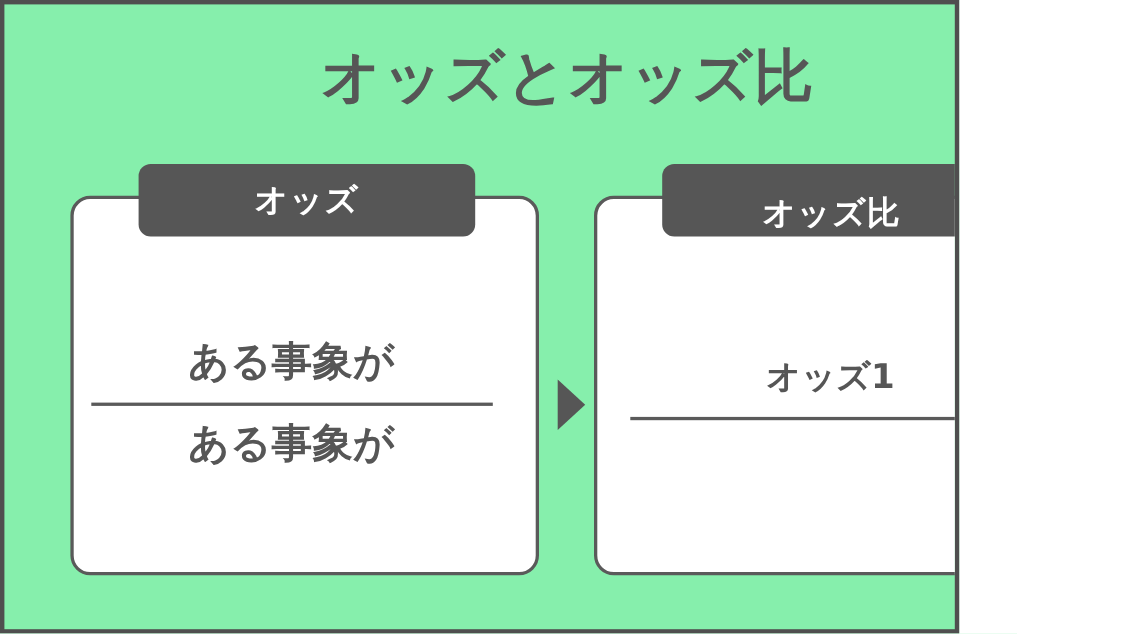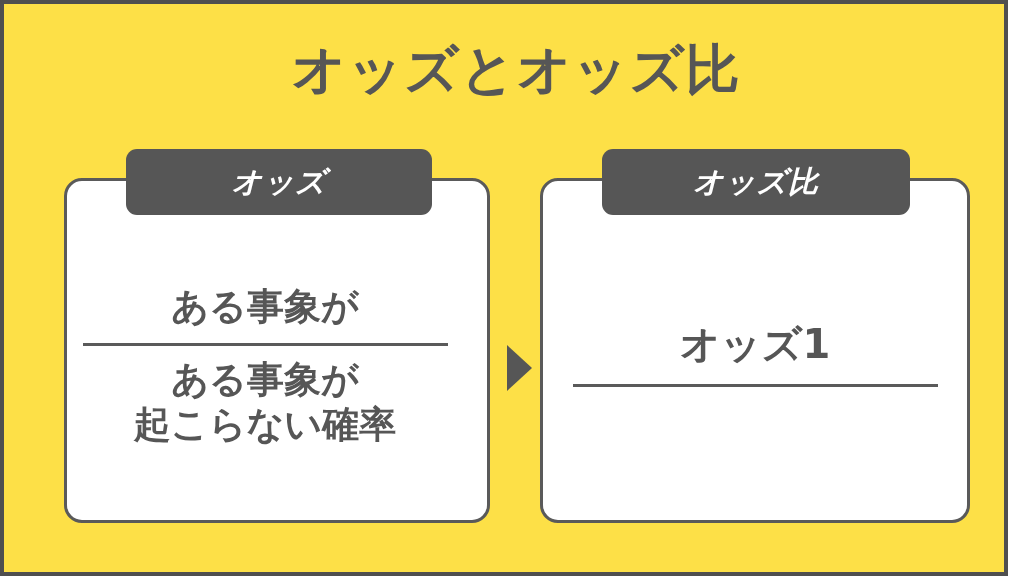--- a/index.html
+++ b/index.html
@@ -2,23 +2,23 @@
 <html><head>
 <meta charset="utf-8">
 <style>
   html, body {
     margin: 0;
     padding: 0;
     background: #ffffff;
   }
   #slide {
     position: relative;
-    width: 1008px;
+    width: 872px;
     height: 576px;
-    background: #fde047;
+    background: #86efac;
     box-sizing: border-box;
     border: 4px solid #4f4f4f;
     overflow: hidden;
     font-family: "DejaVu Sans", "Liberation Sans", sans-serif;
   }
 
   
   #slide-title {
     position: absolute;
     left: 0;
@@ -52,24 +52,23 @@
     border-radius: 11px;
     color: #ffffff;
     font-size: 30px;
     font-weight: bold;
     display: flex;
     align-items: center;
     justify-content: center;
     letter-spacing: 1px;
     white-space: nowrap;
     z-index: 3;
-    font-style: italic;
   }
   #header-odds  { left: 122px; top: 145px; width: 306px; height: 66px; }
-  #header-ratio { left: 598px; top: 145px; width: 308px; height: 66px; }
+  #header-ratio { left: 598px; top: 145px; width: 308px; height: 66px; align-items: flex-end; }
 
   
   .fraction {
     position: absolute;
     display: flex;
     flex-direction: column;
     align-items: center;
     justify-content: center;
   }
   .frac-part {
@@ -84,21 +83,21 @@
     height: 3px;
   }
 
   
   #fraction-odds { left: 50px; top: 222px; width: 422px; height: 280px; }
   #fraction-odds .frac-part { font-size: 37px; }
   #fraction-odds .frac-bar { width: 365px; margin: 14px 0 12px 0; }
 
   
   #fraction-ratio { left: 538px; top: 250px; width: 426px; height: 215px; }
-  #fraction-ratio .frac-part { font-size: 40px; }
+  #fraction-ratio .frac-part { font-size: 31px; }
   #fraction-ratio .frac-bar { width: 365px; margin: 16px 0 16px 0; }
 
   
   #flow-arrow {
     position: absolute;
     left: 503px;
     top: 341px;
     width: 0;
     height: 0;
     border-top: 23px solid transparent;
@@ -120,21 +119,20 @@
     <span>オッズ</span>
   </div>
 
   <div class="fraction" id="fraction-odds">
     <div class="frac-part">
       <div>ある事象が</div>
     </div>
     <div class="frac-bar"></div>
     <div class="frac-part">
       <div>ある事象が</div>
-      <div>起こらない確率</div>
     </div>
   </div>
 
   <div id="flow-arrow"></div>
 
   <div class="card" id="card-ratio"></div>
 
   <div class="card-header" id="header-ratio">
     <span>オッズ比</span>
   </div>

